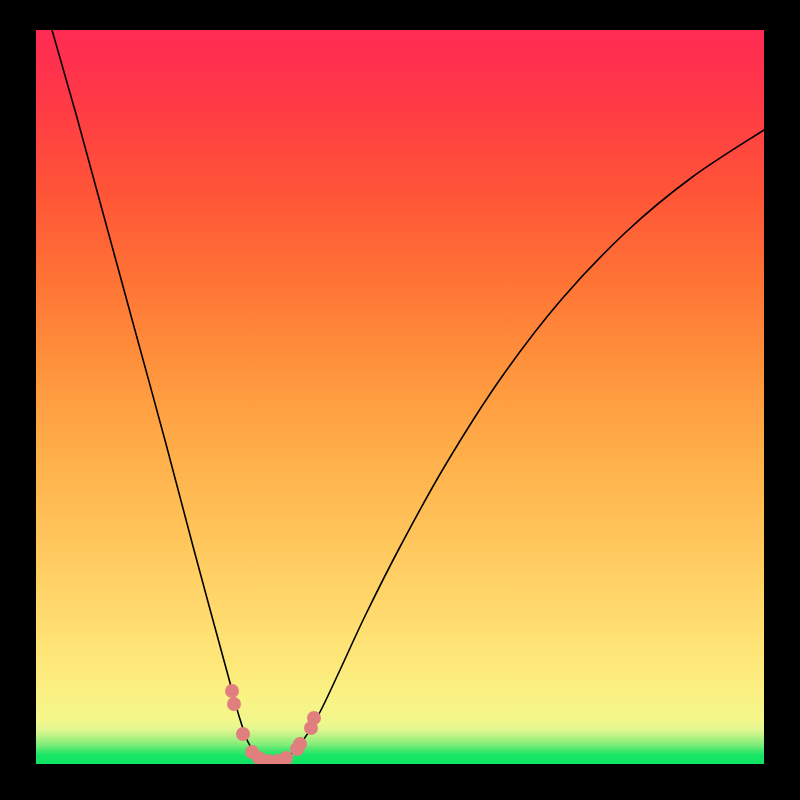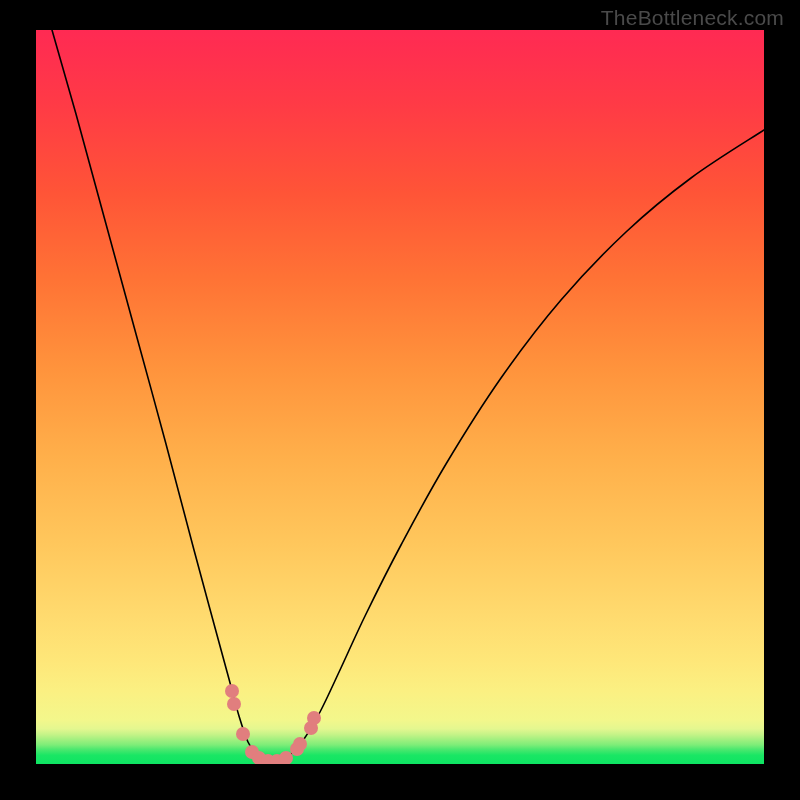--- a/index.html
+++ b/index.html
@@ -78,21 +78,20 @@
     letter-spacing: 0.2px;
     font-weight: 500;
     user-select: none;
   }
 </style>
 </head>
 <body>
 
 <div class="frame">
 
-  <div class="watermark">TheBottleneck.com</div>
 
   <div class="plot-area">
     <div class="gradient"></div>
     <svg class="curve-svg" viewBox="0 0 728 734" preserveAspectRatio="none">
       <path class="curve" d="M 16 0 C 20.32 15.12, 30.28 49.08, 40 84 C 49.72 118.92, 59.2 154.4, 70 194 C 80.8 233.6, 89.2 264.4, 100 304 C 110.8 343.6, 119.56 375.12, 130 414 C 140.44 452.88, 149.36 487.6, 158 520 C 166.64 552.4, 171.7 570.78, 178 594 C 184.3 617.22, 188.5 632.44, 193 649 C 197.5 665.56, 199.58 674.66, 203 686 C 206.42 697.34, 208.76 704.98, 212 712 C 215.24 719.02, 217.58 721.58, 221 725 C 224.42 728.42, 227.22 729.92, 231 731 C 234.78 732.08, 237.86 732.08, 242 731 C 246.14 729.92, 249.32 728.96, 254 725 C 258.68 721.04, 262.6 716.74, 268 709 C 273.4 701.26, 277.52 694.42, 284 682 C 290.48 669.58, 295.72 657.64, 304 640 C 312.28 622.36, 319.02 606.5, 330 584 C 340.98 561.5, 350.6 542, 365 515 C 379.4 488, 392 464.06, 410 434 C 428 403.94, 444.3 377.52, 465 348 C 485.7 318.48, 502.5 296.28, 525 270 C 547.5 243.72, 566.6 223.96, 590 202 C 613.4 180.04, 630.16 166.36, 655 148 C 679.84 129.64, 714.86 108.64, 728 100"></path>
       <g>
           <circle class="marker" cx="196" cy="661" r="7"></circle>
           <circle class="marker" cx="198" cy="674" r="7"></circle>
           <circle class="marker" cx="207" cy="704" r="7"></circle>
           <circle class="marker" cx="216" cy="722" r="7"></circle>

